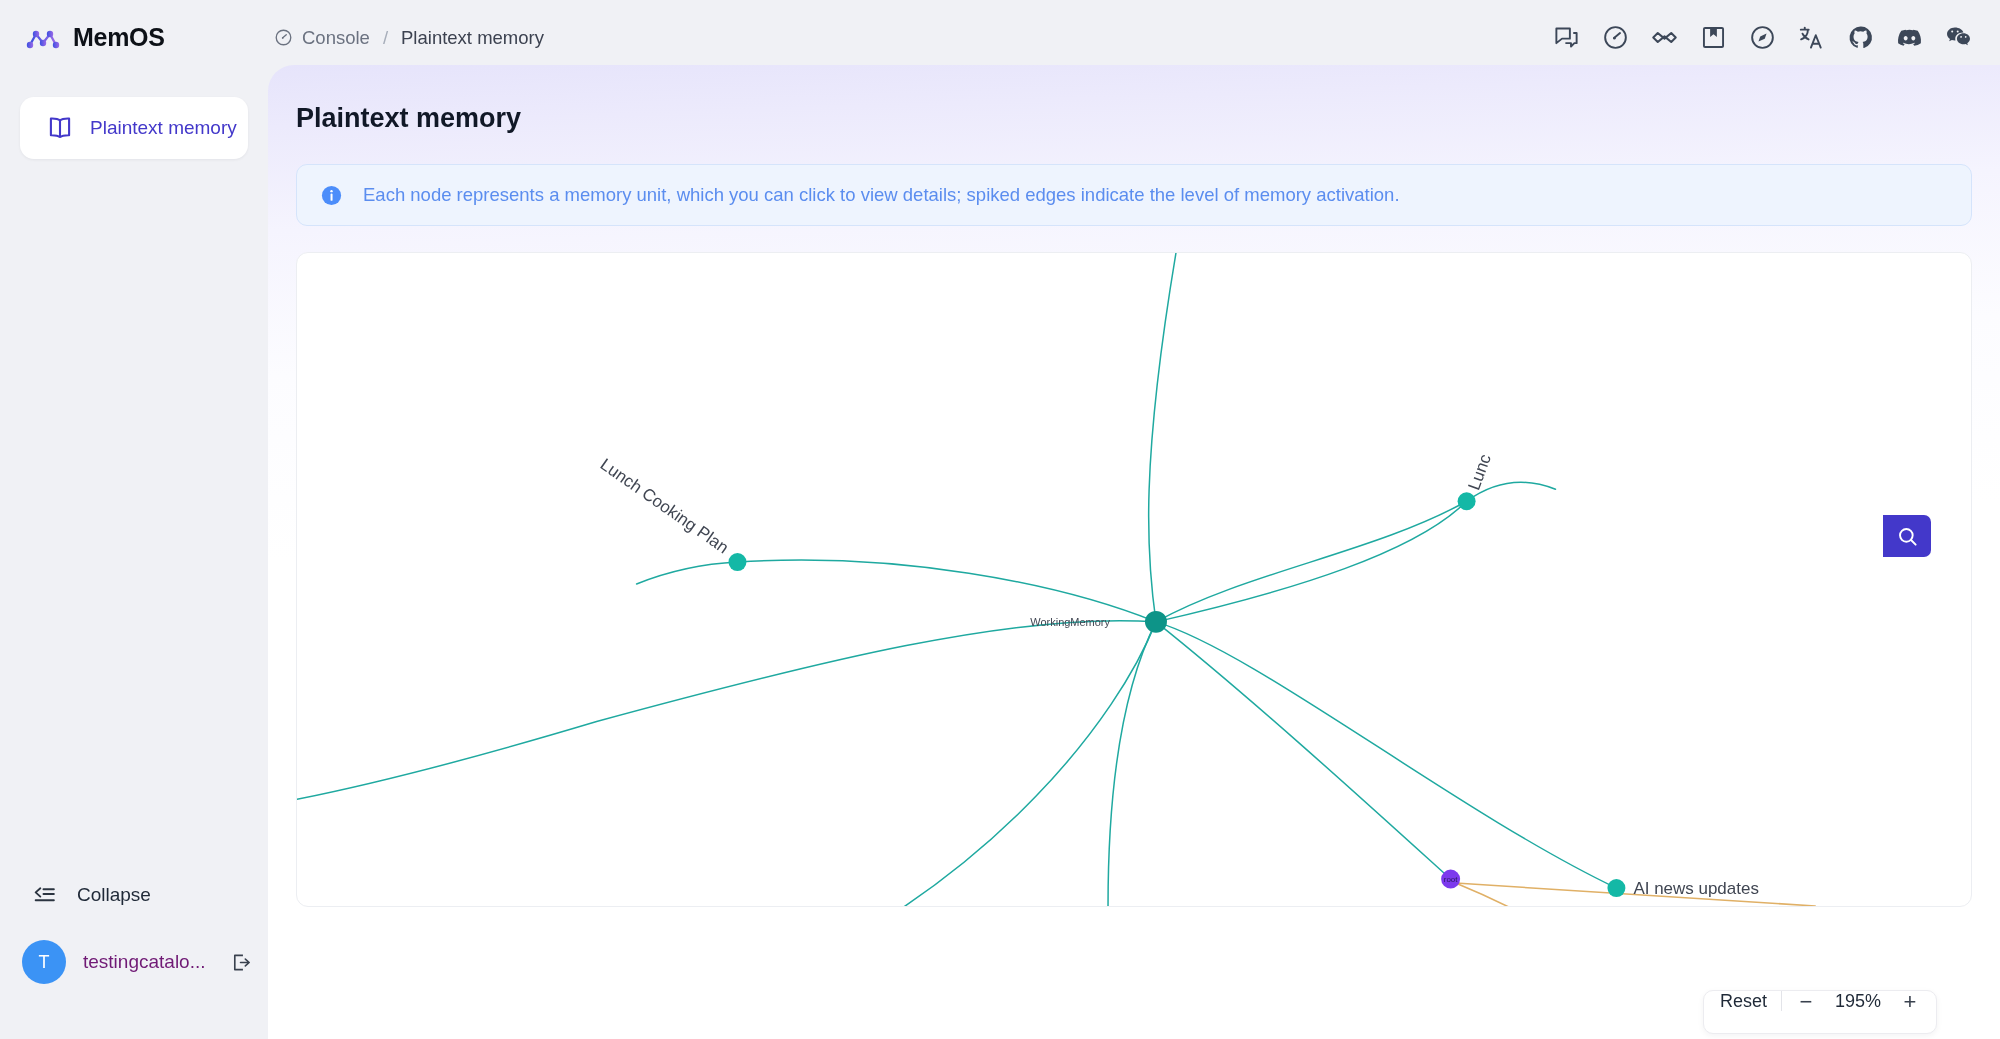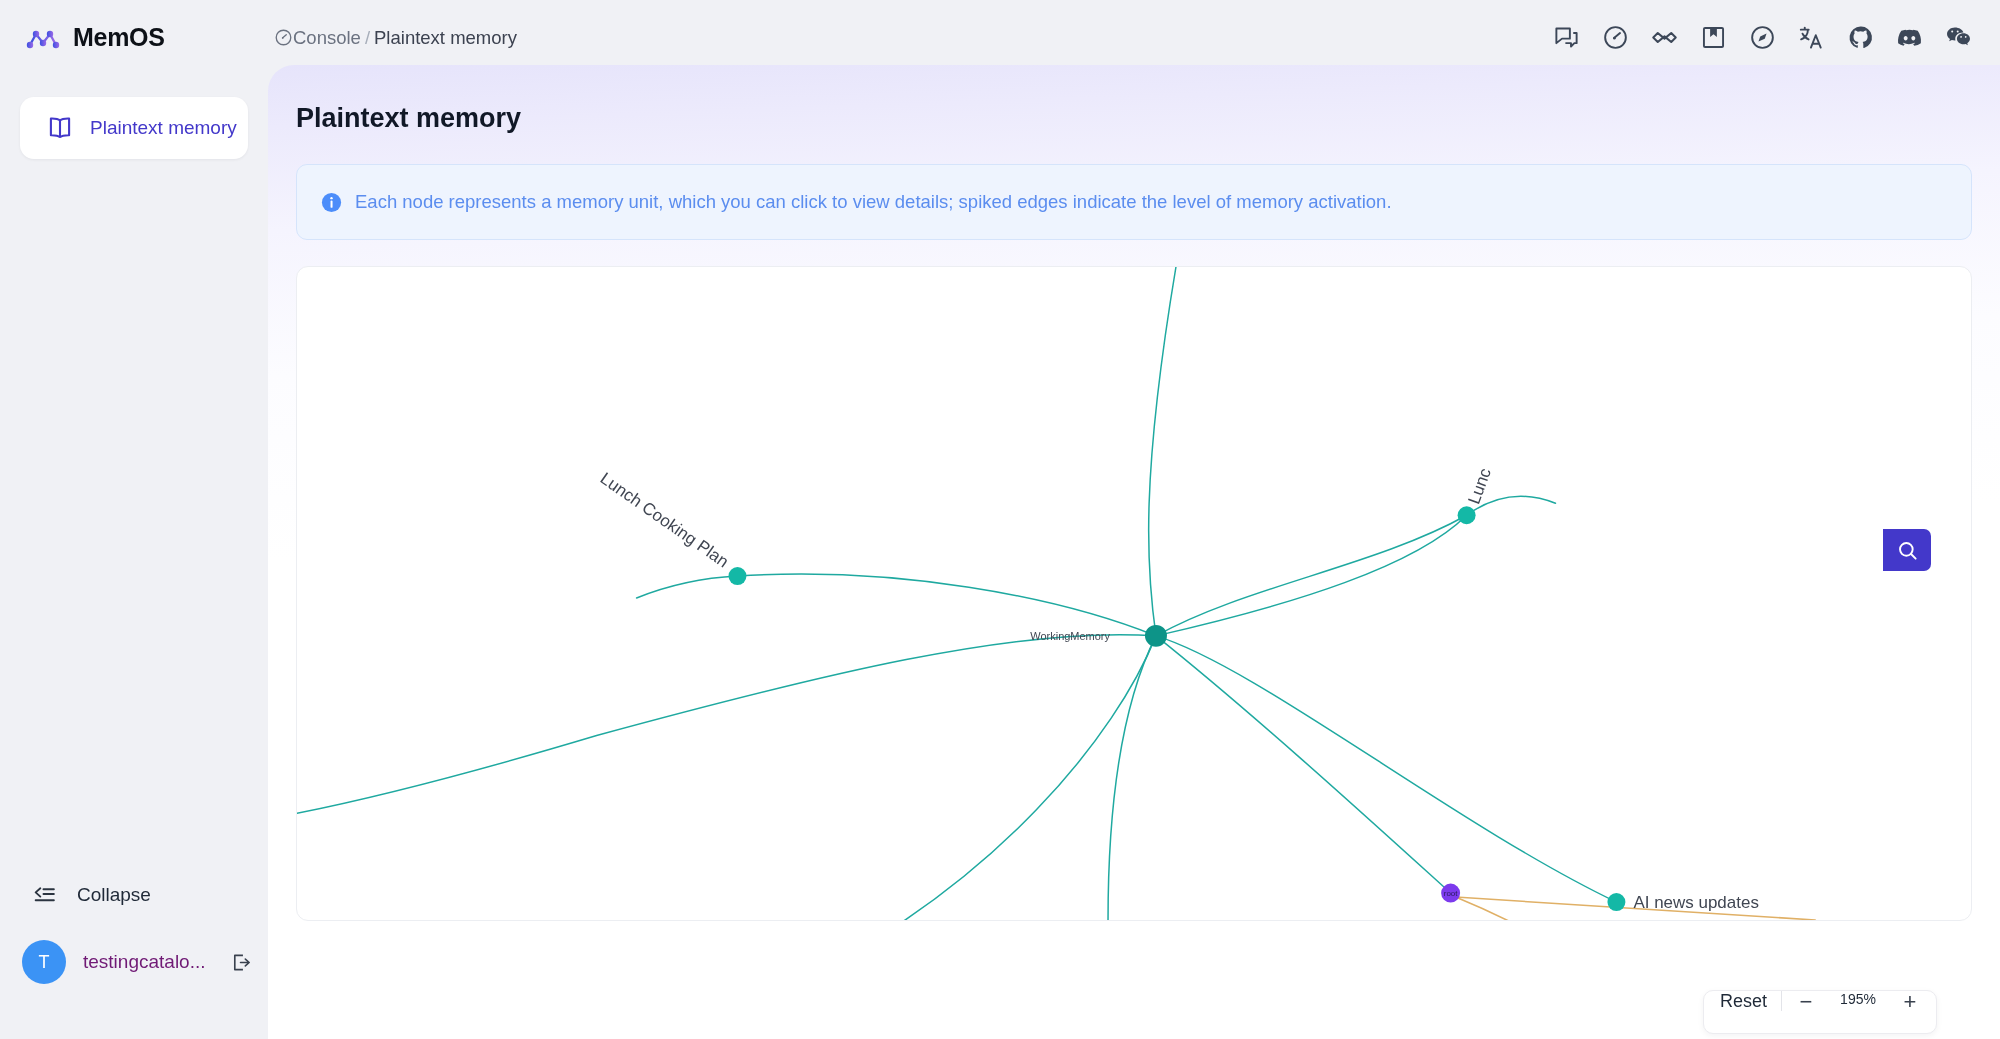--- a/index.html
+++ b/index.html
@@ -19,21 +19,21 @@
   }
   .brand {
     display: flex; align-items: center; gap: 13px;
     margin-left: 26px; width: 240px;
   }
   .brand-logo { width: 34px; height: 34px; display:block; }
   .brand-name {
     font-size: 25px; font-weight: bold; color: #0d1117; letter-spacing: -0.3px;
   }
   .breadcrumb {
-    display: flex; align-items: center; 
+    display: flex; align-items: center; gap: 9px;
     margin-left: 8px; font-size: 18.5px; color: #6b7280;
   }
   .breadcrumb .crumb-icon { width: 19px; height: 19px; display:block; }
   .breadcrumb .crumb-link { color: #6b7280; }
   .breadcrumb .crumb-sep { color: #a7aeba; margin: 0 4px; }
   .breadcrumb .crumb-current { color: #3c4250; }
 
   .topicons {
     position: absolute; right: 28px; top: 0; height: 75px;
     display: flex; align-items: center; gap: 22px;
@@ -88,25 +88,25 @@
     background: linear-gradient(178deg, #e6e4fb 0%, #eceafc 6%, #f5f4fe 16%, #fcfcff 30%, #ffffff 48%, #ffffff 100%);
     border-top-left-radius: 26px;
     overflow: hidden;
   }
   .page-title {
     margin: 38px 0 0 28px;
     font-size: 27px; font-weight: bold; color: #111827;
   }
   .notice {
     margin: 30px 28px 0 28px;
-    height: 76px;
+    height: 62px;
     background: #eef4fe;
     border: 1px solid #d5e4fb;
     border-radius: 11px;
-    display: flex; align-items: center; gap: 12px;
+    display: flex; align-items: center; gap: 20px;
     padding-left: 23px;
   }
   .notice-ico { width: 23px; height: 23px; flex: none; display:block; }
   .notice-text { font-size: 18.5px; color: #5b8def; }
 
   
   .graph-card {
     position: relative;
     margin: 26px 28px 0 28px;
     height: 655px;
@@ -147,21 +147,21 @@
     position: absolute; right: 63px; top: 925px;
     height: 44px; background: #ffffff;
     border: 1px solid #ececf0; border-radius: 10px;
     display: flex; align-items: flex-start;
     box-shadow: 0 2px 6px rgba(16,24,40,0.05);
     padding: 0 16px; gap: 14px;
   }
   .zoom-reset { font-size: 18px; color: #1f2937; cursor: pointer; }
   .zoom-div { width: 1px; height: 20px; background: #e3e4e9; }
   .zoom-btn { font-size: 22px; color: #39414e; cursor: pointer; width: 20px; text-align:center; line-height: 1;}
-  .zoom-level { font-size: 14px; color: #1f2937; min-width: 56px; text-align: center; }
+  .zoom-level { font-size: 18px; color: #1f2937; min-width: 56px; text-align: center; }
 
   
   .gl { font-family: "Liberation Sans", sans-serif; fill: #404652; }
 </style>
 </head>
 <body>
 
 <div class="topbar">
   <div class="brand">
     <svg class="brand-logo" viewBox="0 0 34 34">

